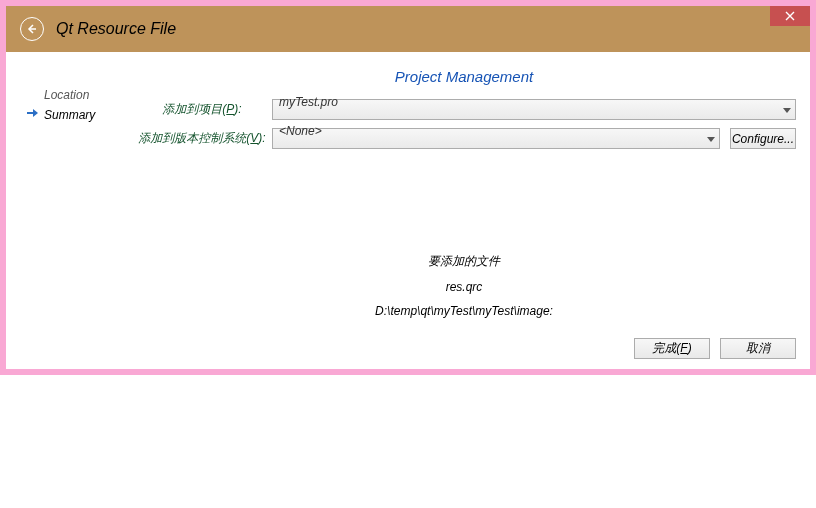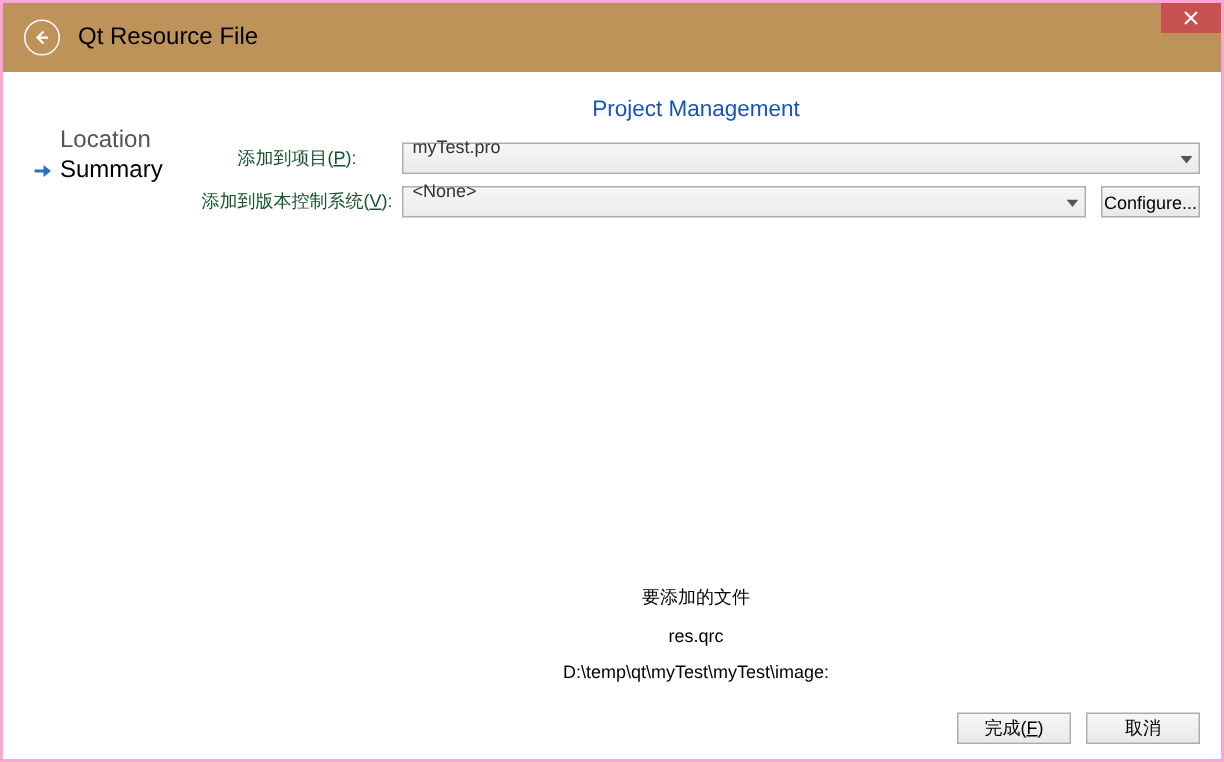--- a/index.html
+++ b/index.html
@@ -6,25 +6,26 @@
   body {
     margin: 0;
     font-family: "Segoe UI", Tahoma, sans-serif;
     font-size: 12px;
     background: #fff;
     width: 816px;
     height: 508px;
     overflow: hidden;
   }
   .outer-border {
-    border: 2px solid #f9a8d4;
+    border: 6px solid #f9a8d4;
     width: 816px;
-    height: 508px;
+    height: 375px;
     display: flex;
     flex-direction: column;
+    font-style: italic;
   }
   .titlebar {
     background: #be935a;
     height: 46px;
     display: flex;
     align-items: center;
     padding: 0 0 0 14px;
     position: relative;
   }
   .back-circle {
@@ -67,25 +68,25 @@
     display: flex;
     flex: 1;
     overflow: hidden;
   }
   .sidebar {
     width: 112px;
     padding-top: 20px;
   }
   .sidebar-item {
     display: flex;
-    align-items: center;
+    align-items: flex-start;
     height: 20px;
     padding-left: 6px;
     color: #555;
-    font-size: 16px;
+    font-size: 12px;
   }
   .sidebar-item .arrow {
     width: 18px;
     display: inline-flex;
     align-items: center;
     justify-content: flex-start;
   }
   .sidebar-item.active { color: #000; }
   .right-pane {
     flex: 1;

